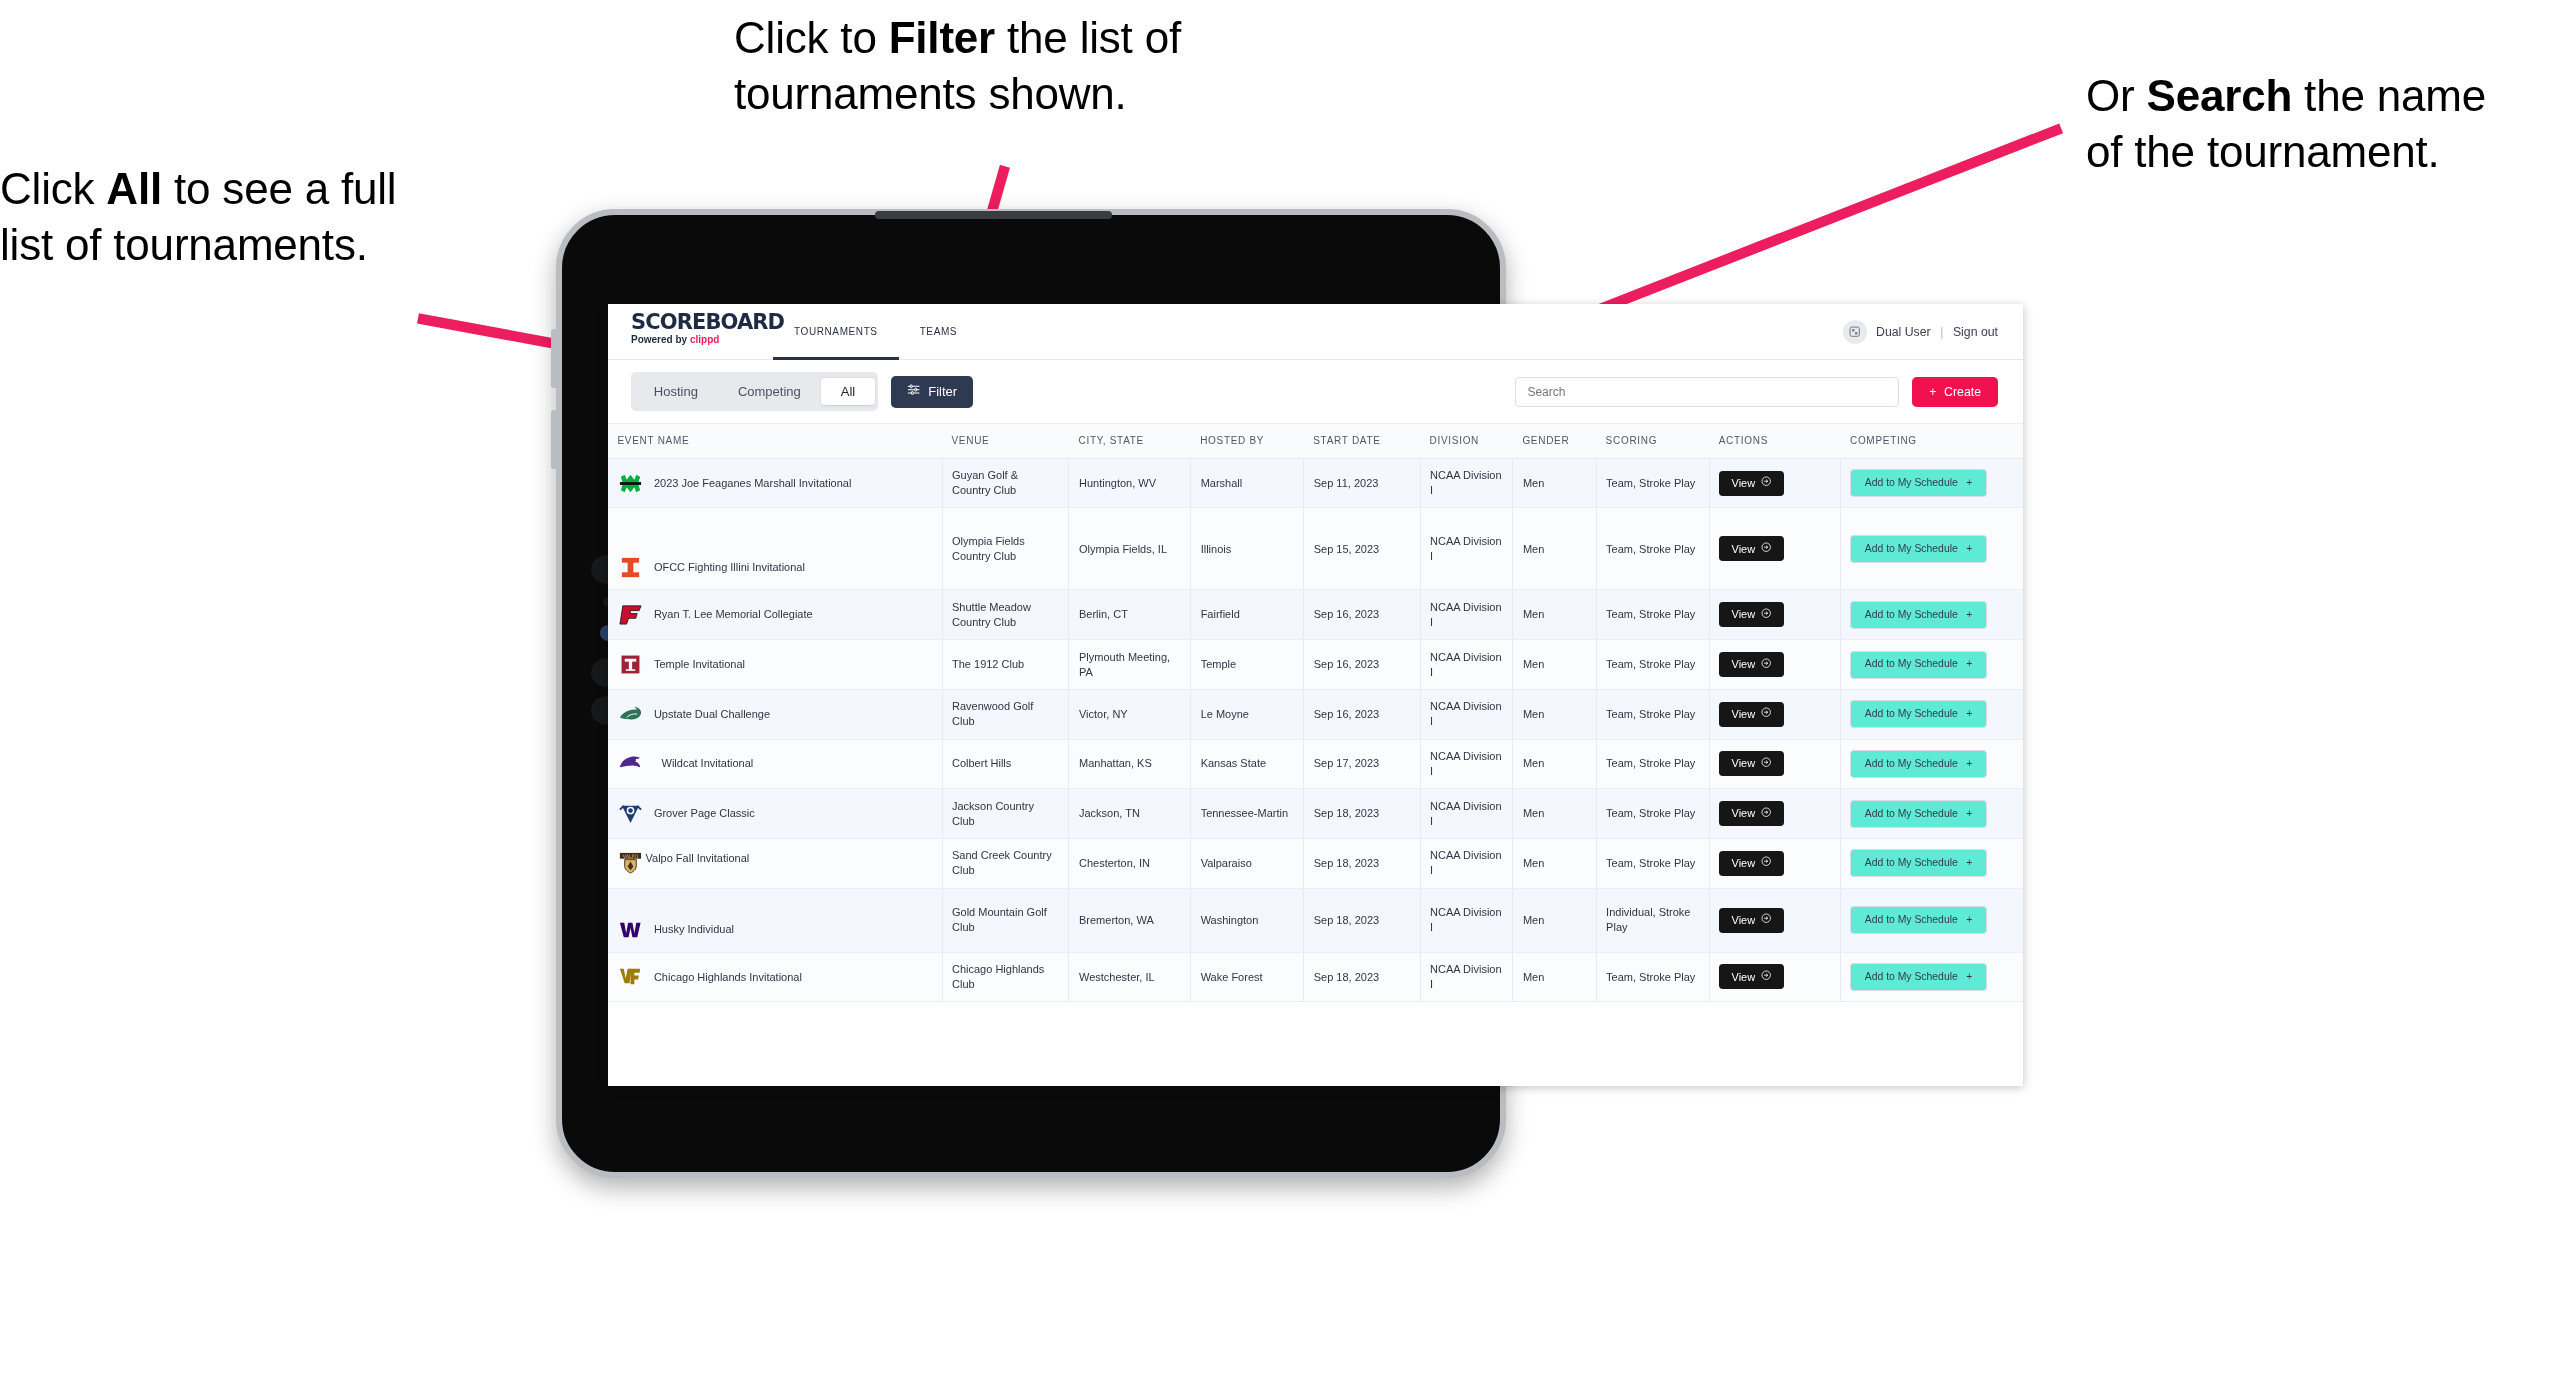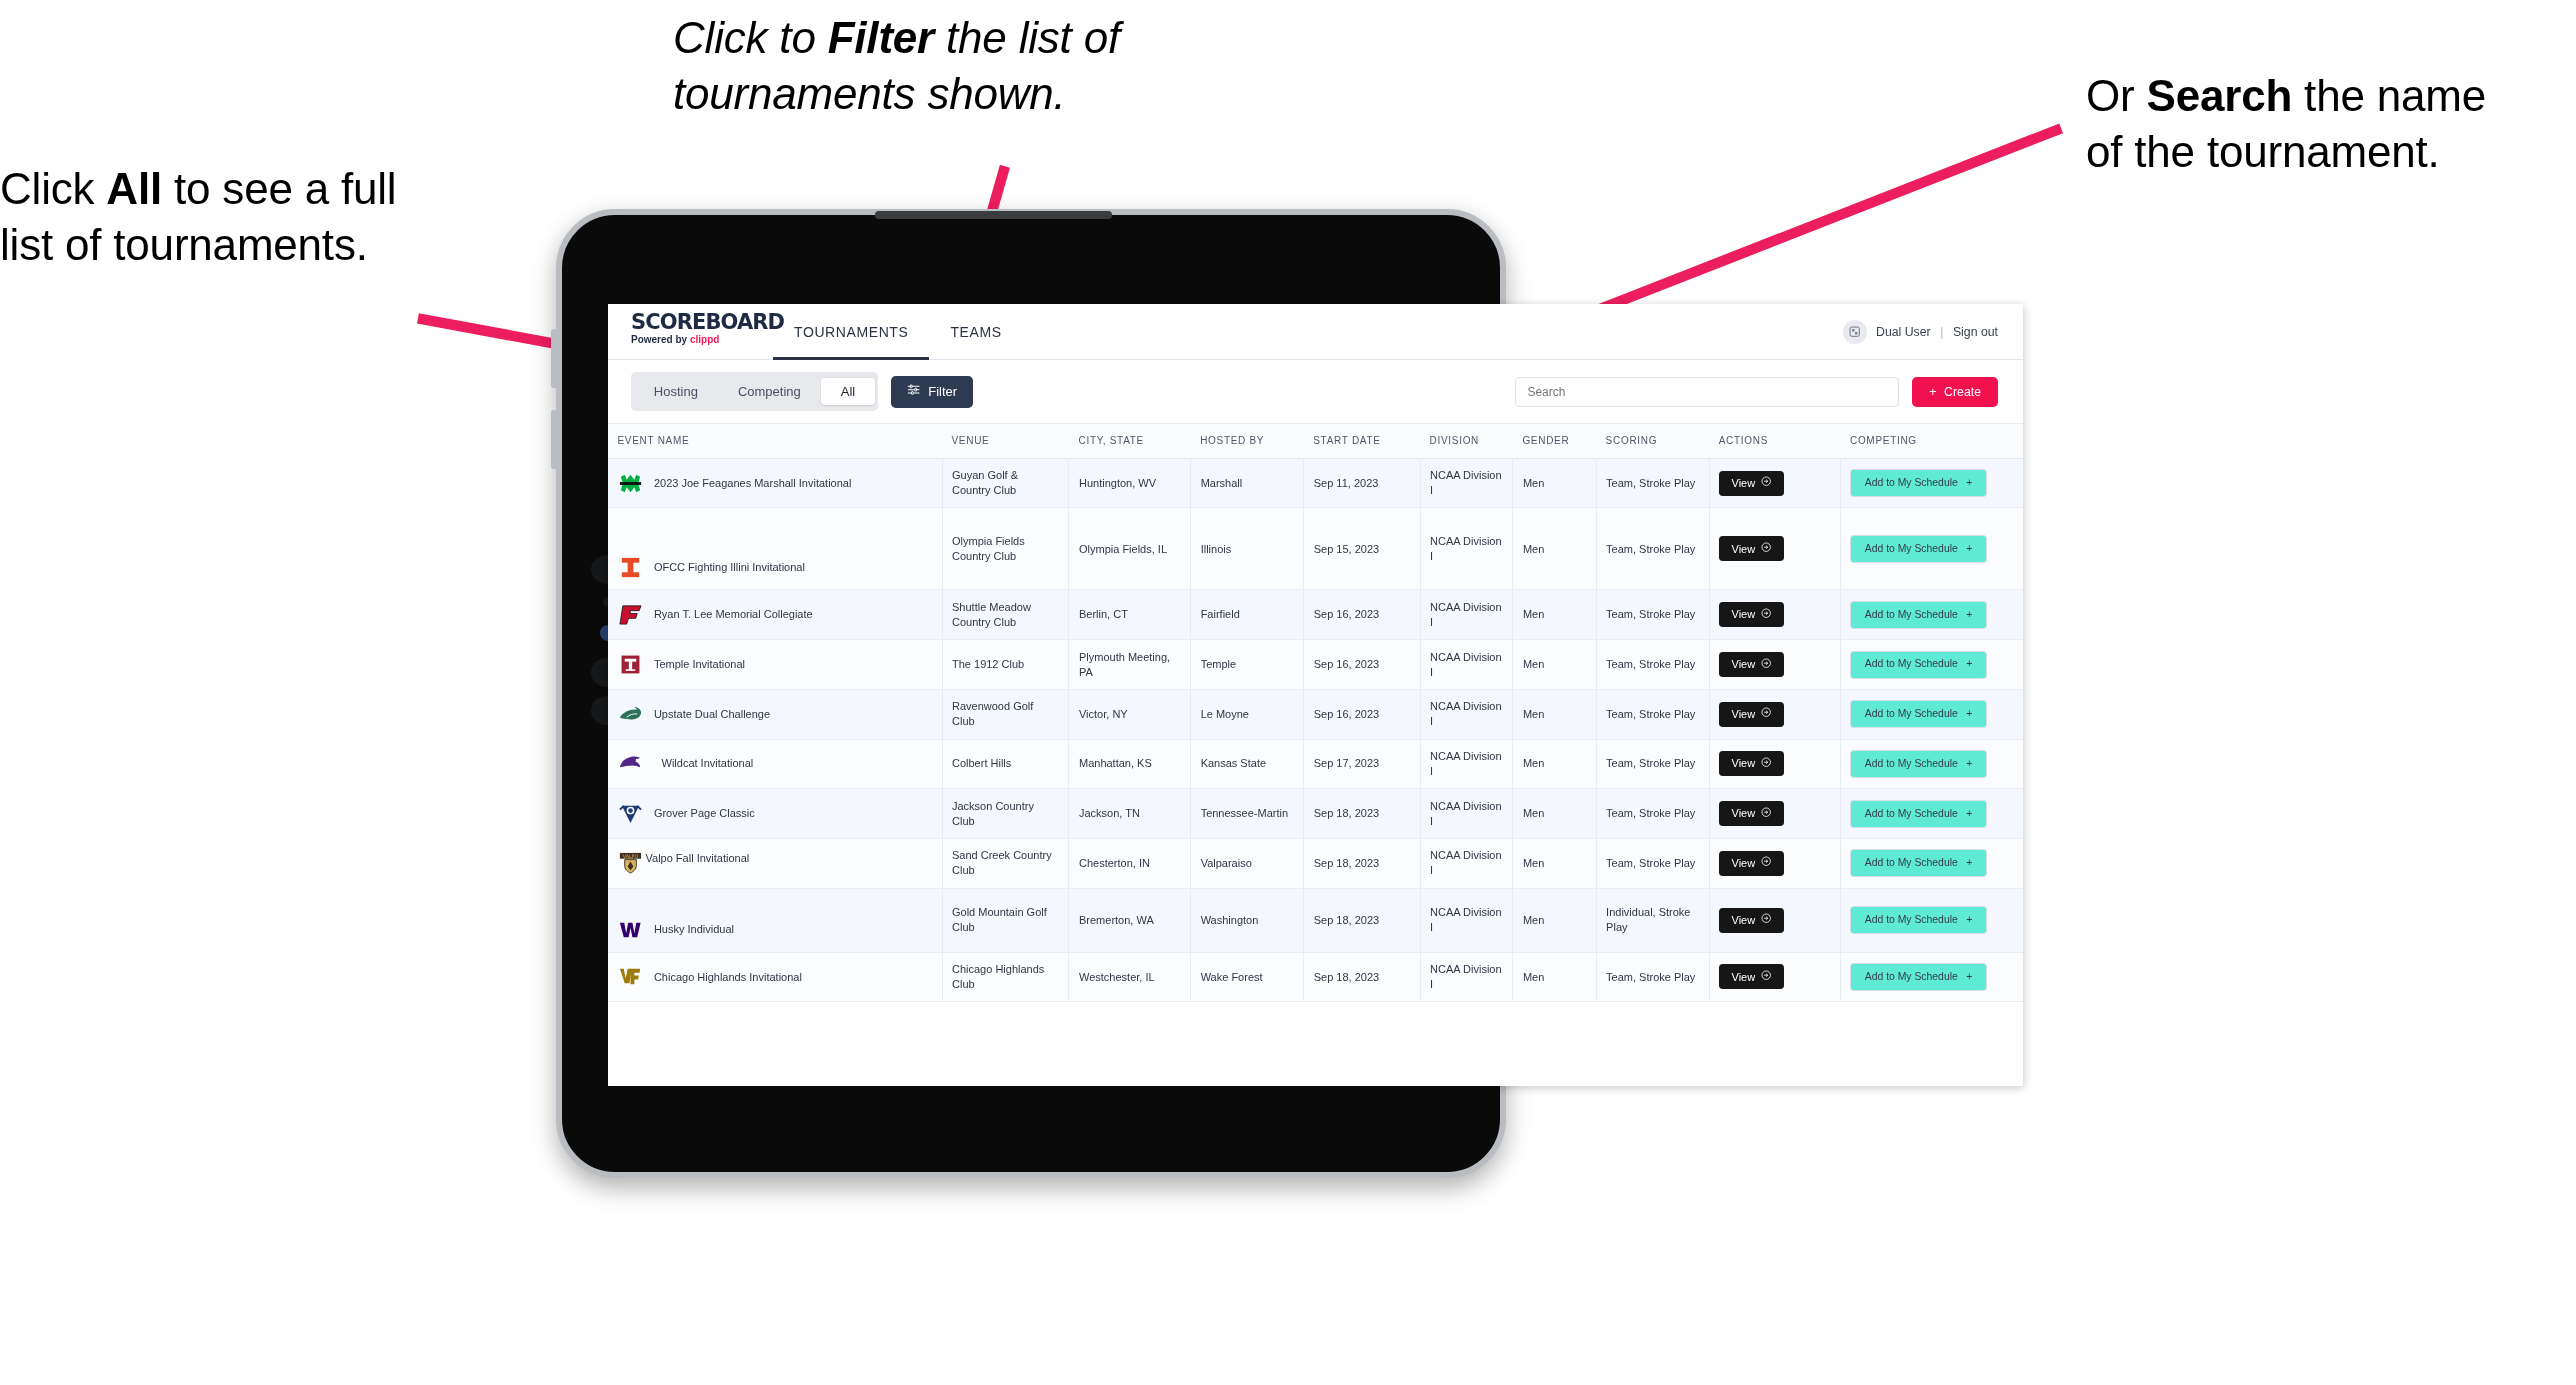--- a/index.html
+++ b/index.html
@@ -15,21 +15,21 @@
   .annot{
     position:absolute;
     color:#000000;
     font-size:44px;
     line-height:1.28;
     font-weight:400;
     letter-spacing:-0.2px;
   }
   .annot b{font-weight:700;}
   #annot-all{ left:0px; top:161px; width:427px; }
-  #annot-filter{ left:673px; top:9.5px; width:665px;font-style:italic; }
+  #annot-filter{ left:734px; top:9.5px; width:665px; }
   #annot-search{ left:2086px; top:68px; width:408px; }
 
   .arrow-svg{position:absolute;left:0;top:0;width:2576px;height:1386px;pointer-events:none;}
 
   
   #tablet{
     position:absolute;
     left:556px; top:209px;
     width:950px; height:969px;
     background:#0a0a0a;
@@ -75,21 +75,21 @@
   #brand{padding:7.6px 0 0 23px;width:142px;flex:none;}
   #brand-name{
     font-family:"DejaVu Sans", sans-serif;
     font-weight:700;font-size:21px;letter-spacing:-0.9px;
     color:#1f2b44;line-height:1;
   }
   #brand-sub{font-size:10px;font-weight:700;color:#1f2b44;margin-top:1.9px;}
   #brand-sub .clippd{color:#ef1b5c;}
   .nav-tab{
     display:flex;align-items:center;justify-content:center;
-    padding:0 21px;font-size:14px;color:#2a3142;letter-spacing:0.6px;
+    padding:0 21px;font-size:10px;color:#2a3142;letter-spacing:0.6px;
     position:relative;cursor:pointer;
   }
   .nav-tab.active::after{
     content:"";position:absolute;left:0;right:0;bottom:-0.9px;height:2.8px;background:#2b3244;
   }
   #header-right{
     margin-left:auto;display:flex;align-items:center;gap:9.5px;padding-right:25px;
     font-size:12.3px;color:#3a4152;
   }
   #avatar{

